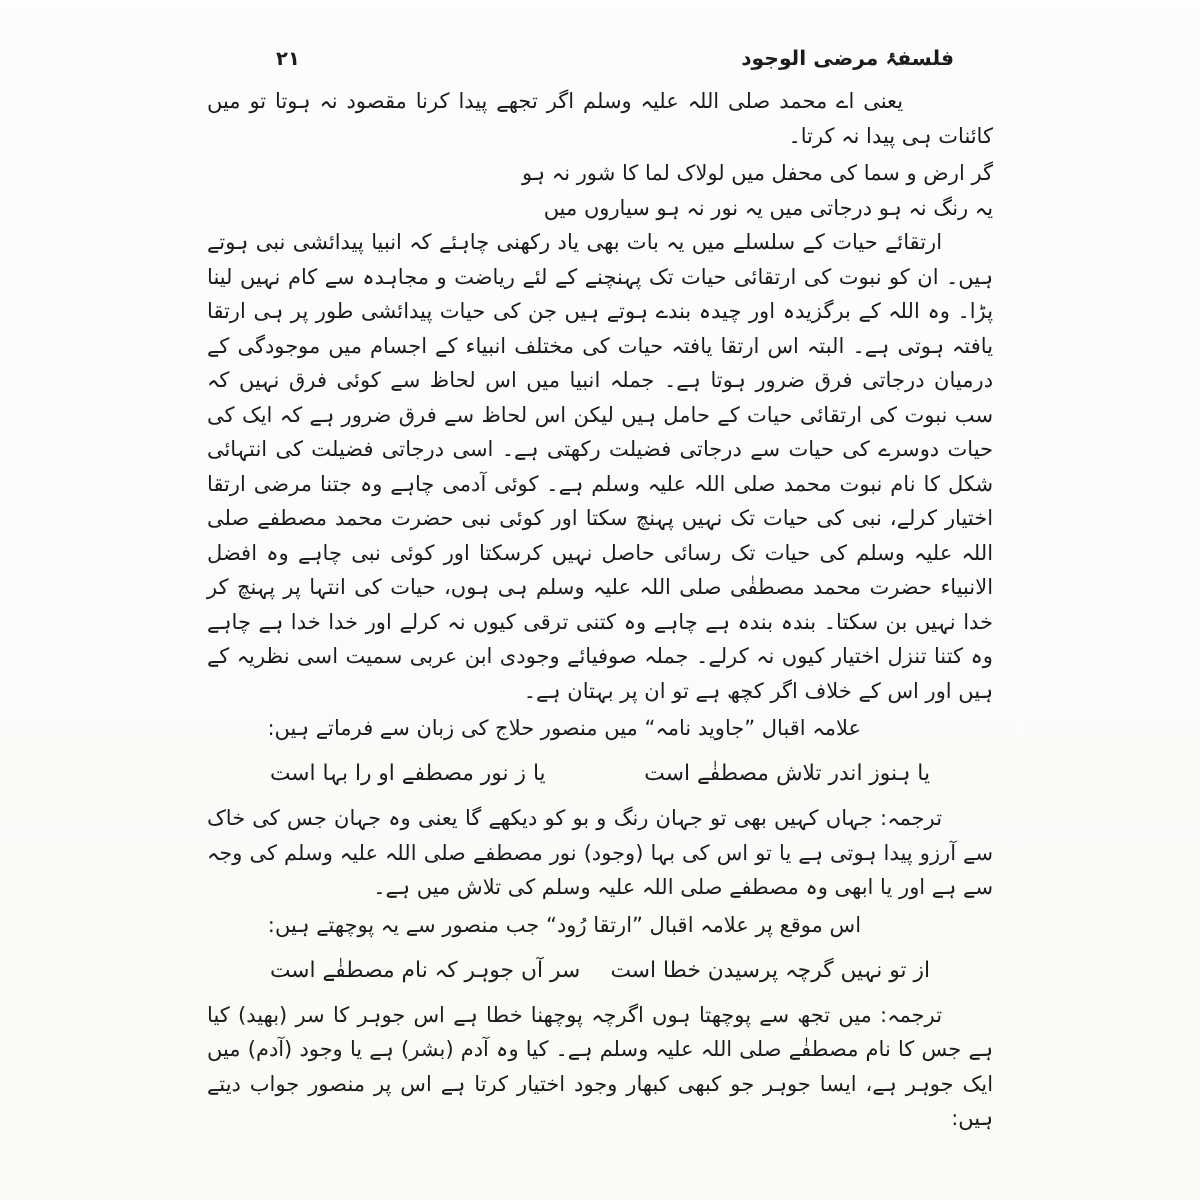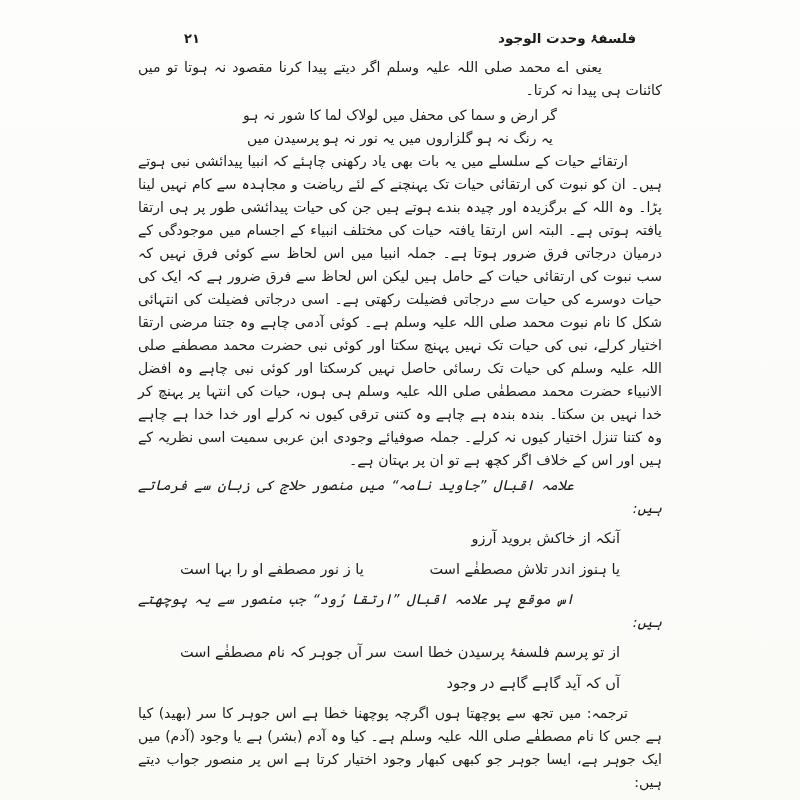--- a/index.html
+++ b/index.html
@@ -32,22 +32,22 @@
   }
   .header .title{letter-spacing:-0.3px;}
   .header .pageno{font-size:13px;}
   .body-text{
     font-size:14px;
     line-height:23px;
     text-align:justify;
   }
   p{margin:0;}
   .indent{text-indent:34px;}
-  .indent-deep{text-indent:88px;font-style:italic;}
-  .center-line{text-align:center;text-indent:0;}
+  .indent-deep{text-indent:88px;}
+  .center-line{text-align:right;text-indent:0;}
   .intro-line{text-indent:60px;margin-bottom:2px;}
   .verse-block{margin:3px 0 3px 0;}
   .verse-row{
     display:flex;
     justify-content:space-between;
     padding:0 42px;
     line-height:31px;
     font-size:14.5px;
     white-space:nowrap;
   }
@@ -55,55 +55,54 @@
   .main-para{margin-bottom:2px;}
   .trans{margin-bottom:2px;}
 </style>
 </head>
 <body>
 
 <div class="photo">
   <div class="page">
 
     <div class="header">
-      <span class="title">فلسفۂ وحدت الوجود</span>
+      <span class="title">فلسفۂ مرضی الوجود</span>
       <span class="pageno">۲۱</span>
     </div>
 
     <div class="body-text">
 
-      <p class="intro-line">یعنی اے محمد صلی اللہ علیہ وسلم اگر دیتے پیدا کرنا مقصود نہ ہوتا تو میں کائنات ہی پیدا نہ کرتا۔</p>
+      <p class="intro-line">یعنی اے محمد صلی اللہ علیہ وسلم اگر تجھے پیدا کرنا مقصود نہ ہوتا تو میں کائنات ہی پیدا نہ کرتا۔</p>
 
       <p class="center-line">گر ارض و سما کی محفل میں لولاک لما کا شور نہ ہو</p>
-      <p class="center-line">یہ رنگ نہ ہو گلزاروں میں یہ نور نہ ہو پرسیدن میں</p>
+      <p class="center-line">یہ رنگ نہ ہو درجاتی میں یہ نور نہ ہو سیاروں میں</p>
 
       <p class="indent main-para">ارتقائے حیات کے سلسلے میں یہ بات بھی یاد رکھنی چاہئے کہ انبیا پیدائشی نبی ہوتے ہیں۔ ان کو نبوت کی ارتقائی حیات تک پہنچنے کے لئے ریاضت و مجاہدہ سے کام نہیں لینا پڑا۔ وہ اللہ کے برگزیدہ اور چیدہ بندے ہوتے ہیں جن کی حیات پیدائشی طور پر ہی ارتقا یافتہ ہوتی ہے۔ البتہ اس ارتقا یافتہ حیات کی مختلف انبیاء کے اجسام میں موجودگی کے درمیان درجاتی فرق ضرور ہوتا ہے۔ جملہ انبیا میں اس لحاظ سے کوئی فرق نہیں کہ سب نبوت کی ارتقائی حیات کے حامل ہیں لیکن اس لحاظ سے فرق ضرور ہے کہ ایک کی حیات دوسرے کی حیات سے درجاتی فضیلت رکھتی ہے۔ اسی درجاتی فضیلت کی انتہائی شکل کا نام نبوت محمد صلی اللہ علیہ وسلم ہے۔ کوئی آدمی چاہے وہ جتنا مرضی ارتقا اختیار کرلے، نبی کی حیات تک نہیں پہنچ سکتا اور کوئی نبی حضرت محمد مصطفے صلی اللہ علیہ وسلم کی حیات تک رسائی حاصل نہیں کرسکتا اور کوئی نبی چاہے وہ افضل الانبیاء حضرت محمد مصطفٰی صلی اللہ علیہ وسلم ہی ہوں، حیات کی انتہا پر پہنچ کر خدا نہیں بن سکتا۔ بندہ بندہ ہے چاہے وہ کتنی ترقی کیوں نہ کرلے اور خدا خدا ہے چاہے وہ کتنا تنزل اختیار کیوں نہ کرلے۔ جملہ صوفیائے وجودی ابن عربی سمیت اسی نظریہ کے ہیں اور اس کے خلاف اگر کچھ ہے تو ان پر بہتان ہے۔</p>
 
       <p class="indent-deep">علامہ اقبال ”جاوید نامہ“ میں منصور حلاج کی زبان سے فرماتے ہیں:</p>
 
       <div class="verse-block">
         <div class="verse-row">
-          <span class="hemistich">آنکہ از خاکش بروید آرزو</span>
         </div>
         <div class="verse-row">
           <span class="hemistich">یا ہنوز اندر تلاش مصطفٰے است</span>
           <span class="hemistich">یا ز نور مصطفے او را بہا است</span>
         </div>
       </div>
 
+      <p class="indent trans">ترجمہ: جہاں کہیں بھی تو جہان رنگ و بو کو دیکھے گا یعنی وہ جہان جس کی خاک سے آرزو پیدا ہوتی ہے یا تو اس کی بہا (وجود) نور مصطفے صلی اللہ علیہ وسلم کی وجہ سے ہے اور یا ابھی وہ مصطفے صلی اللہ علیہ وسلم کی تلاش میں ہے۔</p>
 
       <p class="indent-deep">اس موقع پر علامہ اقبال ”ارتقا رُود“ جب منصور سے یہ پوچھتے ہیں:</p>
 
       <div class="verse-block">
         <div class="verse-row">
-          <span class="hemistich">از تو پرسم فلسفۂ پرسیدن خطا است</span>
+          <span class="hemistich">از تو نہیں گرچہ پرسیدن خطا است</span>
           <span class="hemistich">سر آں جوہر کہ نام مصطفٰے است</span>
         </div>
         <div class="verse-row">
-          <span class="hemistich">آں کہ آید گاہے گاہے در وجود</span>
         </div>
       </div>
 
       <p class="indent trans">ترجمہ: میں تجھ سے پوچھتا ہوں اگرچہ پوچھنا خطا ہے اس جوہر کا سر (بھید) کیا ہے جس کا نام مصطفٰے صلی اللہ علیہ وسلم ہے۔ کیا وہ آدم (بشر) ہے یا وجود (آدم) میں ایک جوہر ہے، ایسا جوہر جو کبھی کبھار وجود اختیار کرتا ہے اس پر منصور جواب دیتے ہیں:</p>
 
     </div>
   </div>
 </div>
 
 </body></html>

